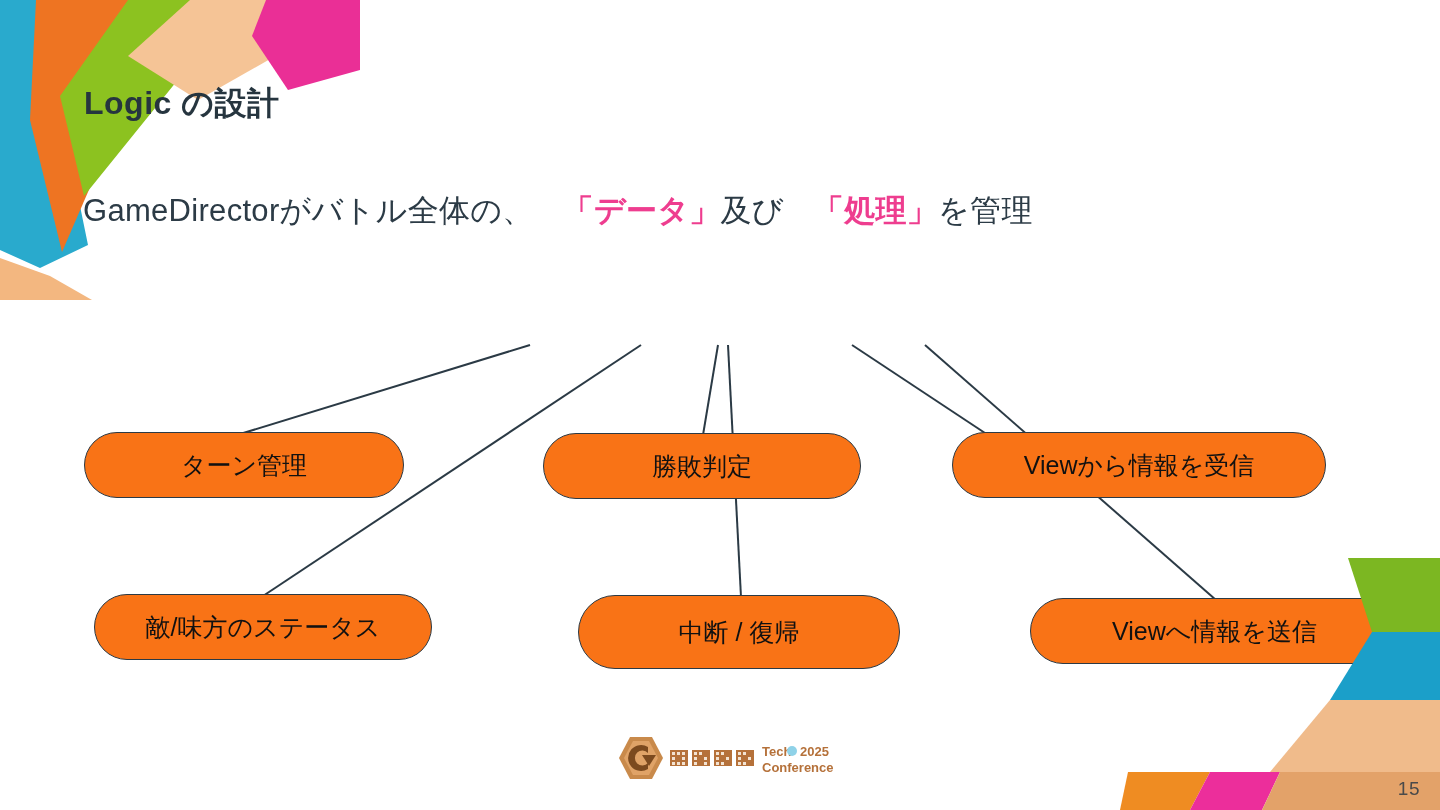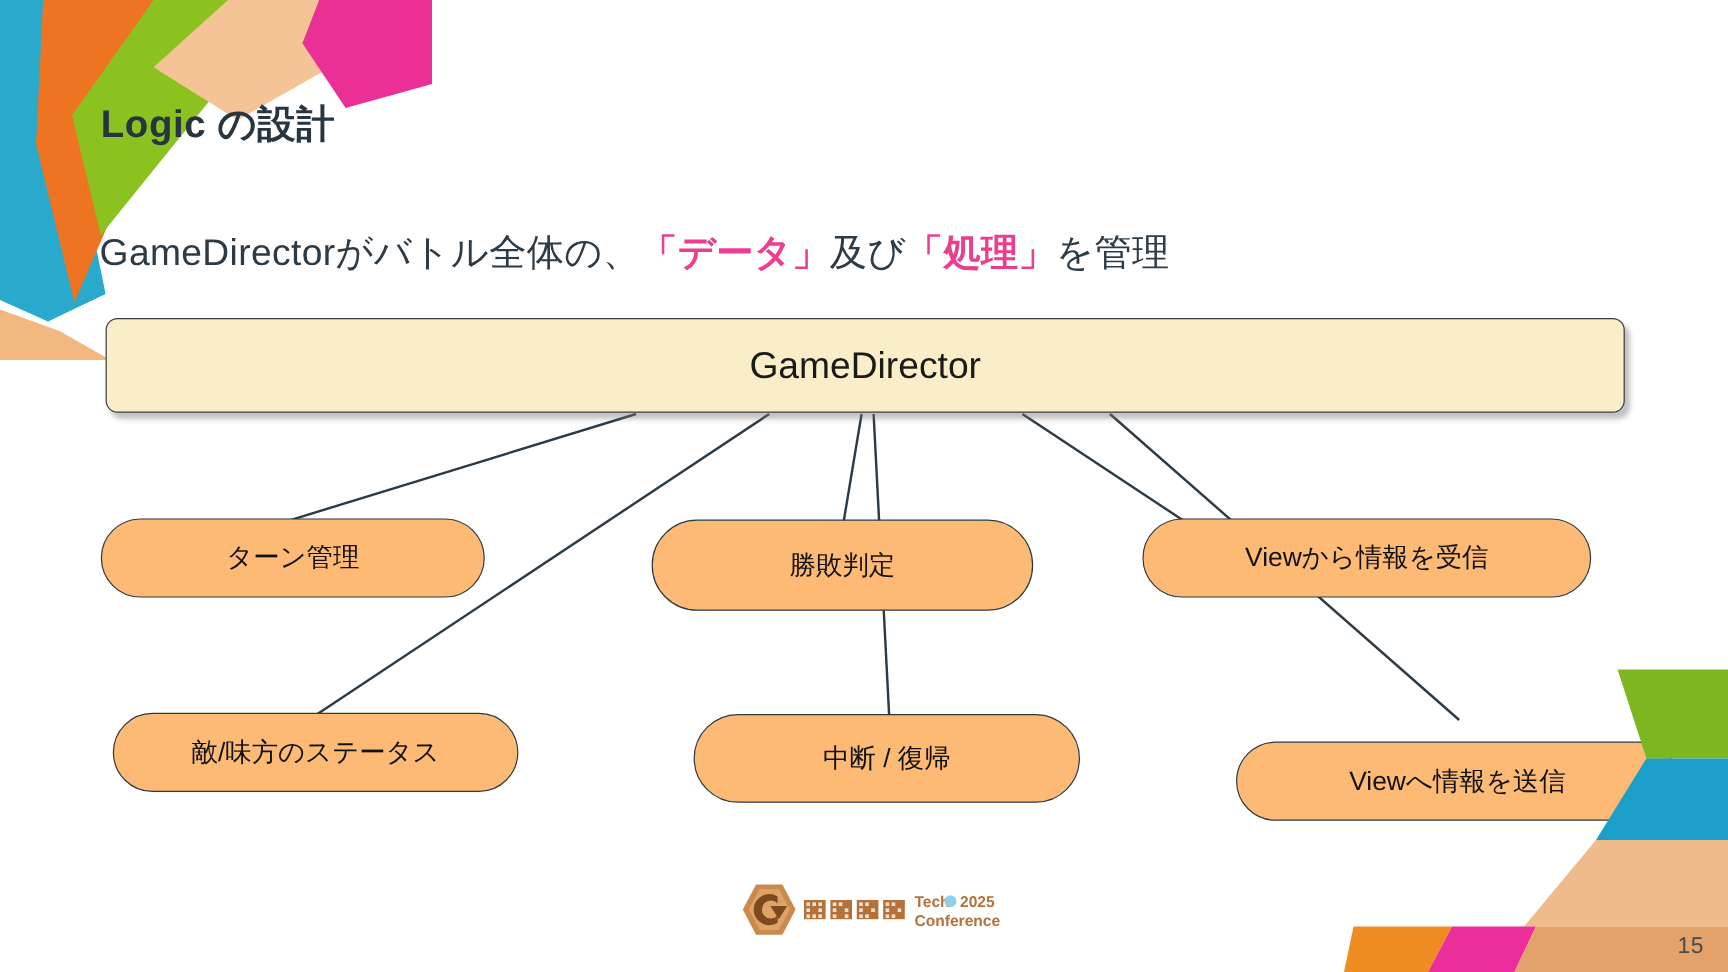--- a/index.html
+++ b/index.html
@@ -42,20 +42,21 @@
     left: 83px;
     top: 190px;
     font-size: 31px;
     color: #2c3b46;
     white-space: nowrap;
     letter-spacing: 0.3px;
   }
   #subtitle .hl {
     color: #ee3d8f;
     font-weight: bold;
+    margin-left: 29px;
   }
 
   
   #diagram {
     position: absolute;
     left: 0;
     top: 0;
     width: 1440px;
     height: 810px;
   }
@@ -87,32 +88,32 @@
     background: #faeec9;
     border: 1.6px solid #3b3b3b;
     border-radius: 10px;
     font-size: 31px;
     color: #1a1a1a;
     box-shadow: 4px 5px 4px rgba(120,120,120,0.45);
   }
 
   
   .pill {
-    background: #fdba74;
+    background: #f97316;
     border: 1.8px solid #2b3a45;
     border-radius: 999px;
-    font-size: 22px;
+    font-size: 25px;
   }
 
   #node-turn    { left: 84px;   top: 432px; width: 320px;  height: 66px; }
-  #node-judge   { left: 543px;  top: 433px; width: 318px;  height: 76px; }
+  #node-judge   { left: 543px;  top: 433px; width: 318px;  height: 66px; }
   #node-recv    { left: 952px;  top: 432px; width: 374px;  height: 66px; }
   #node-status  { left: 94px;   top: 594px; width: 338px;  height: 66px; }
   #node-suspend { left: 578px;  top: 595px; width: 322px;  height: 74px; }
-  #node-send    { left: 1030px; top: 618px; width: 369px;  height: 66px; }
+  #node-send    { left: 1030px; top: 598px; width: 369px;  height: 66px; }
 
   
   #footer-logo {
     position: absolute;
     left: 612px;
     top: 733px;
     width: 230px;
     height: 50px;
   }
   #page-number {
@@ -155,21 +156,20 @@
         <line x1="852" y1="345" x2="988" y2="435"></line>
 
         <line x1="641" y1="345" x2="263" y2="596"></line>
 
         <line x1="728" y1="345" x2="741" y2="597"></line>
 
         <line x1="925" y1="345" x2="1216" y2="600"></line>
       </g>
     </svg>
 
-    <div class="node" id="node-root">GameDirector</div>
 
     <div class="node pill" id="node-turn">ターン管理</div>
     <div class="node pill" id="node-judge">勝敗判定</div>
     <div class="node pill" id="node-recv">Viewから情報を受信</div>
     <div class="node pill" id="node-status">敵/味方のステータス</div>
     <div class="node pill" id="node-suspend">中断 / 復帰</div>
     <div class="node pill" id="node-send">Viewへ情報を送信</div>
   </div>
 
   <svg id="footer-logo" viewBox="0 0 230 50">

